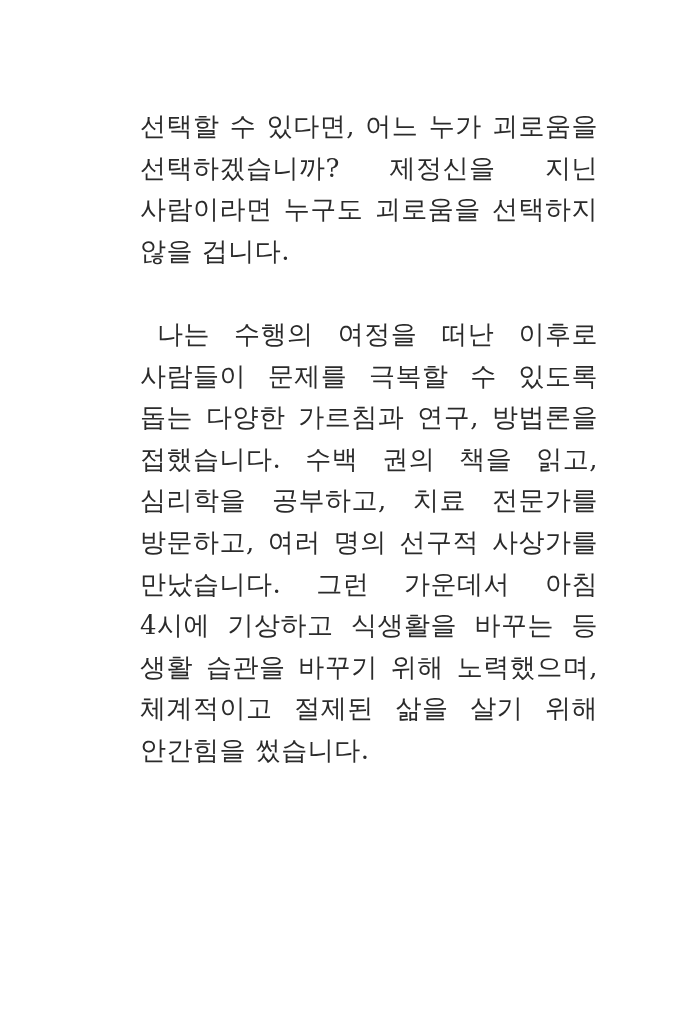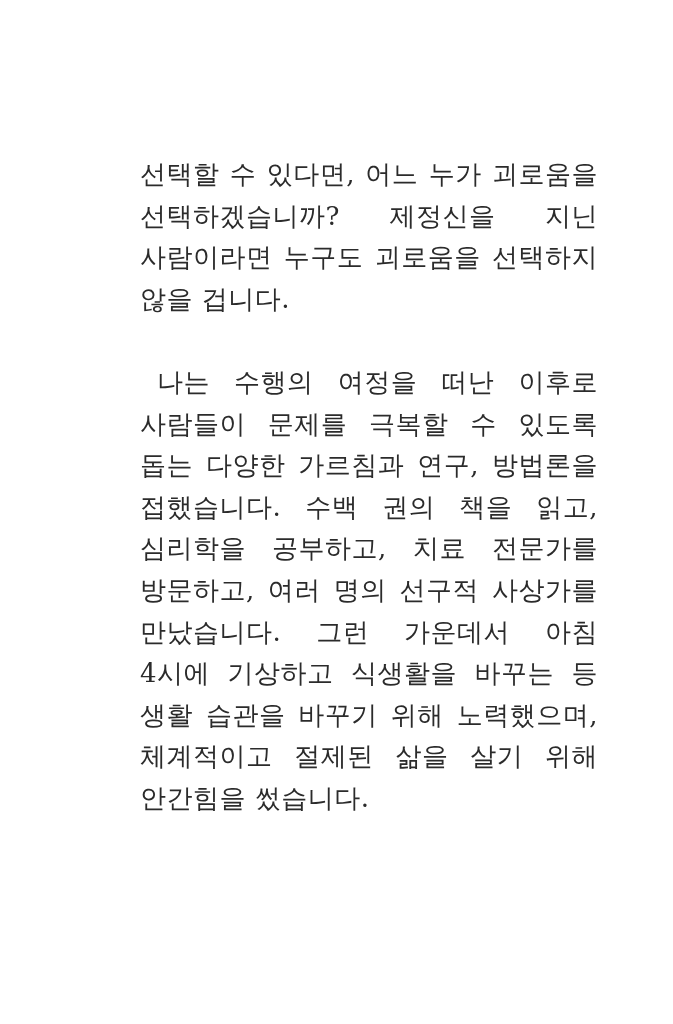--- a/index.html
+++ b/index.html
@@ -7,21 +7,20 @@
     padding: 0;
     background: #ffffff;
   }
   .page {
     position: relative;
     width: 673px;
     height: 892px;
     background: #ffffff;
     overflow: hidden;
     font-family: "DejaVu Serif", "Liberation Serif", serif;
-    margin-top: 48px;
   }
   .text-block {
     position: absolute;
     left: 140px;
     top: 106px;
     width: 458px;
     font-size: 26px;
     line-height: 41.6px;
     color: #2b2b2b;
     text-align: justify;

